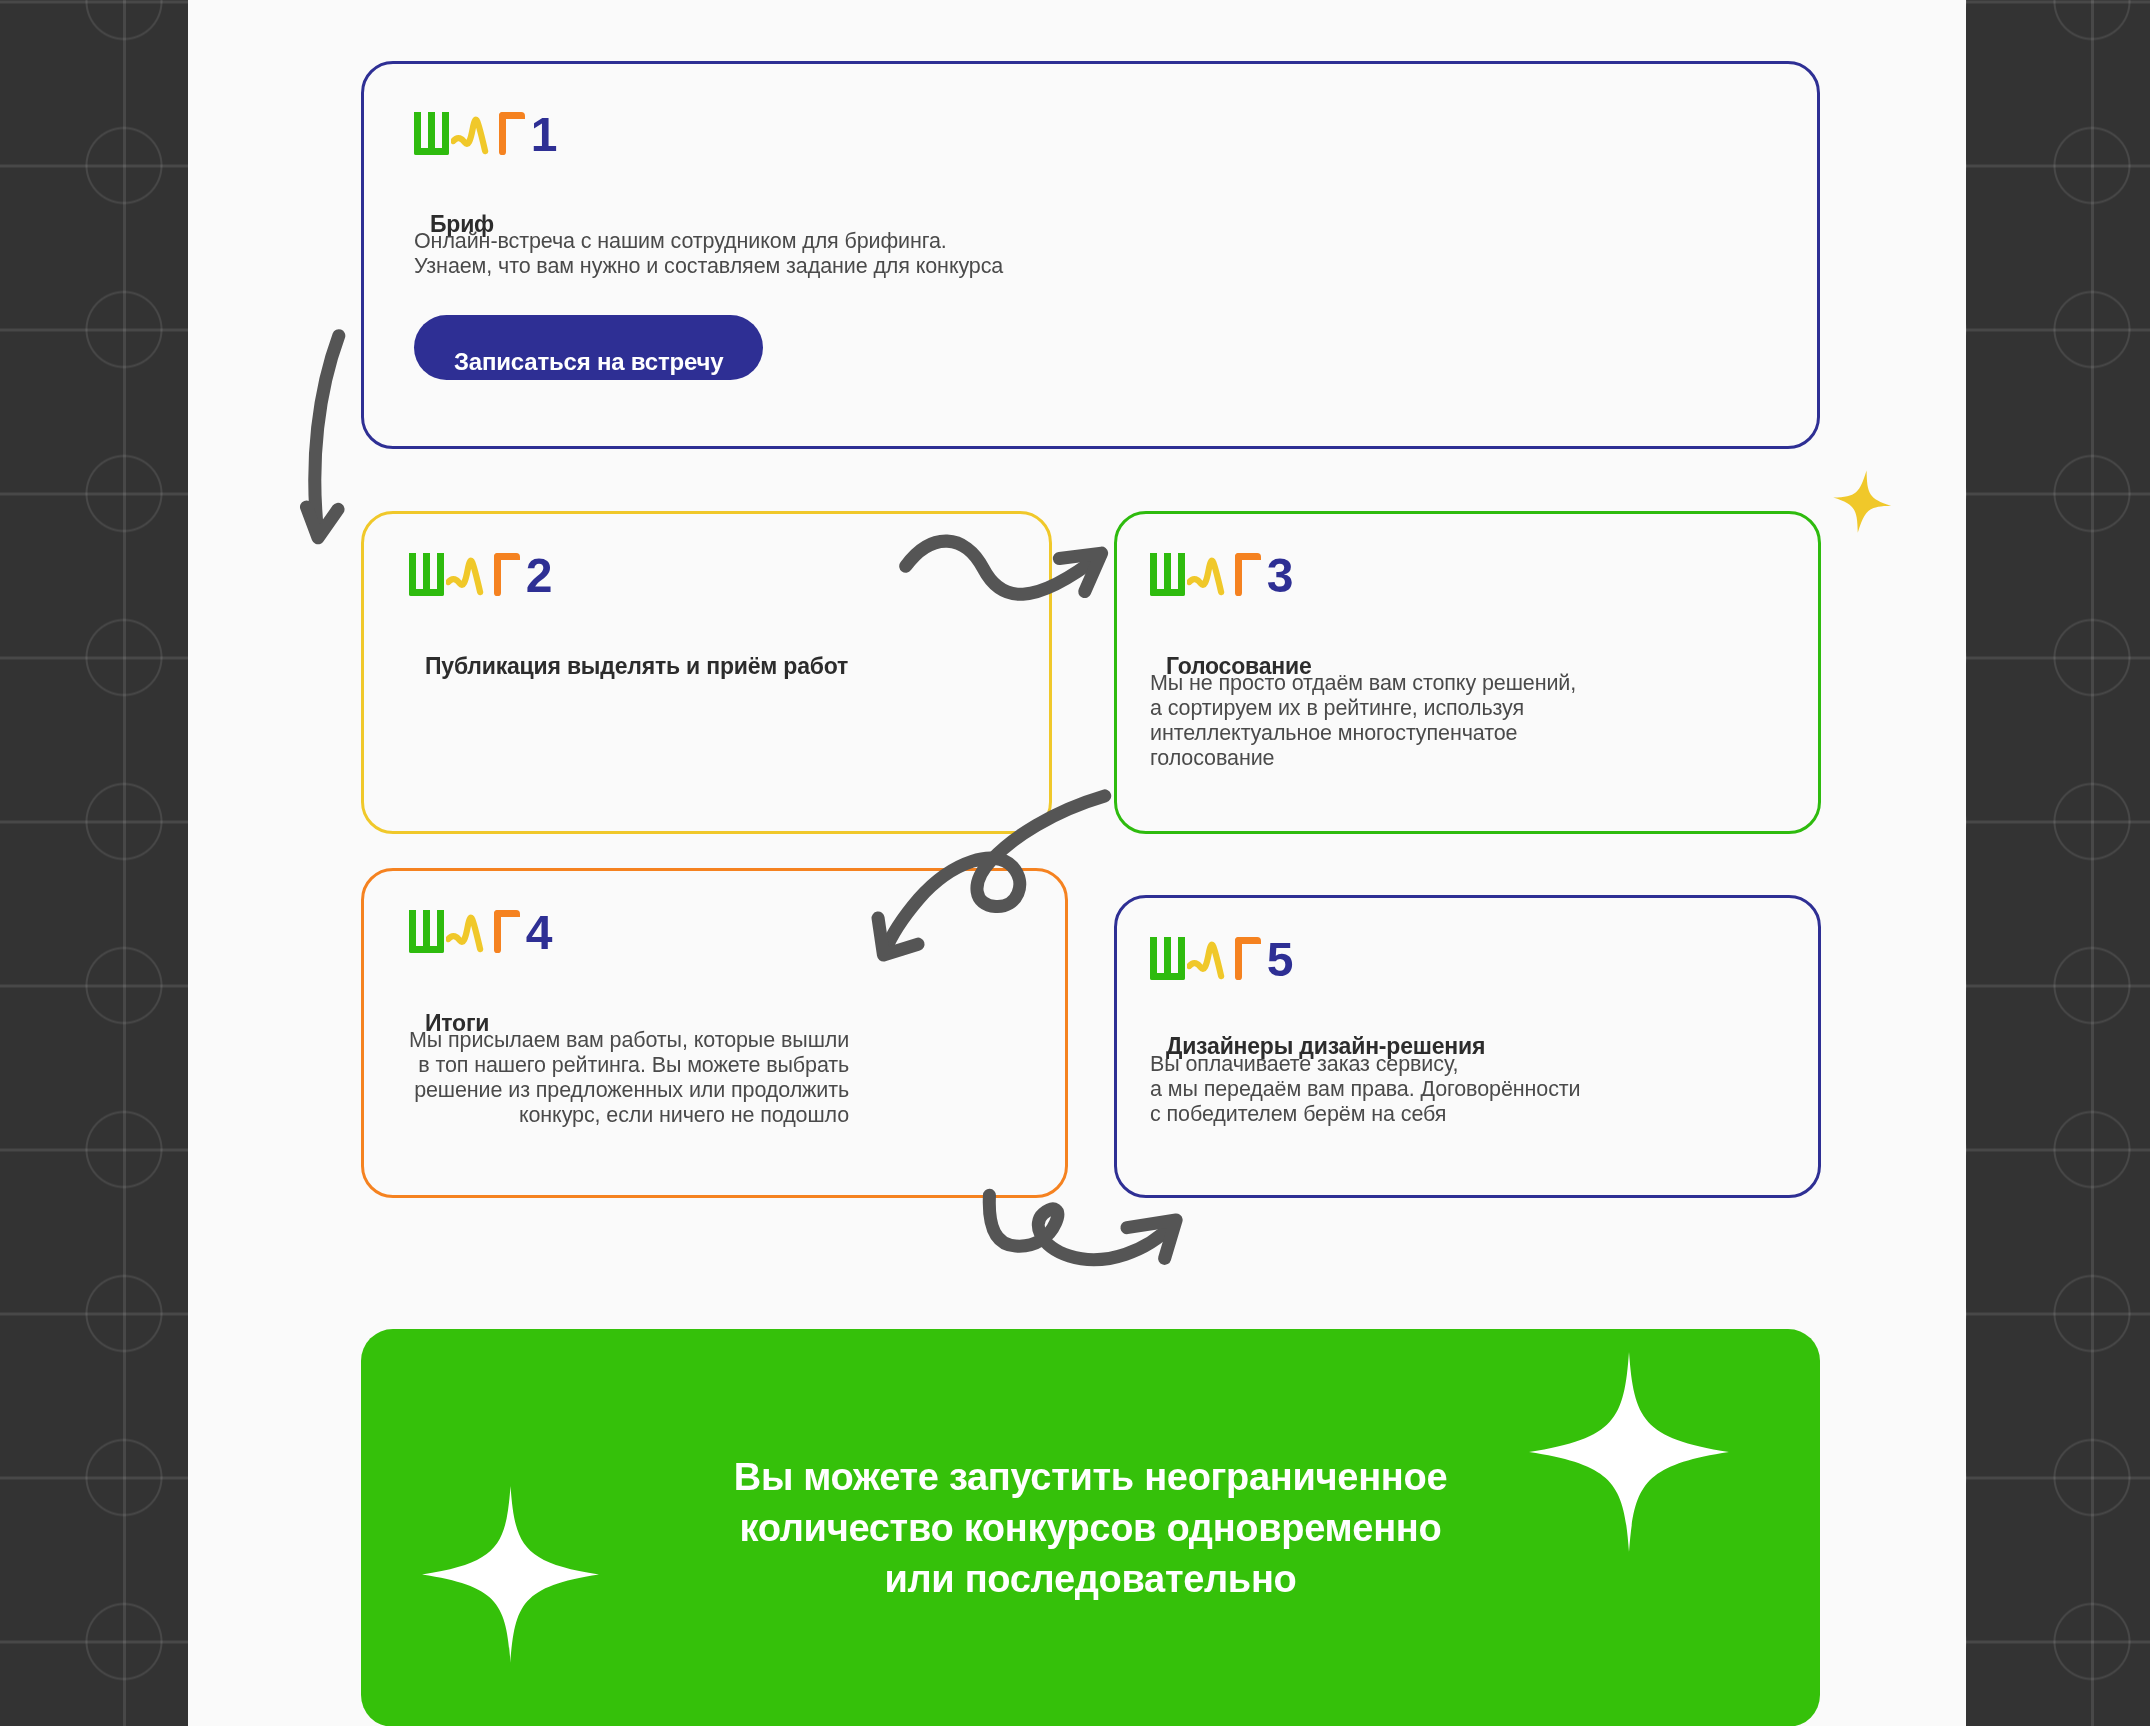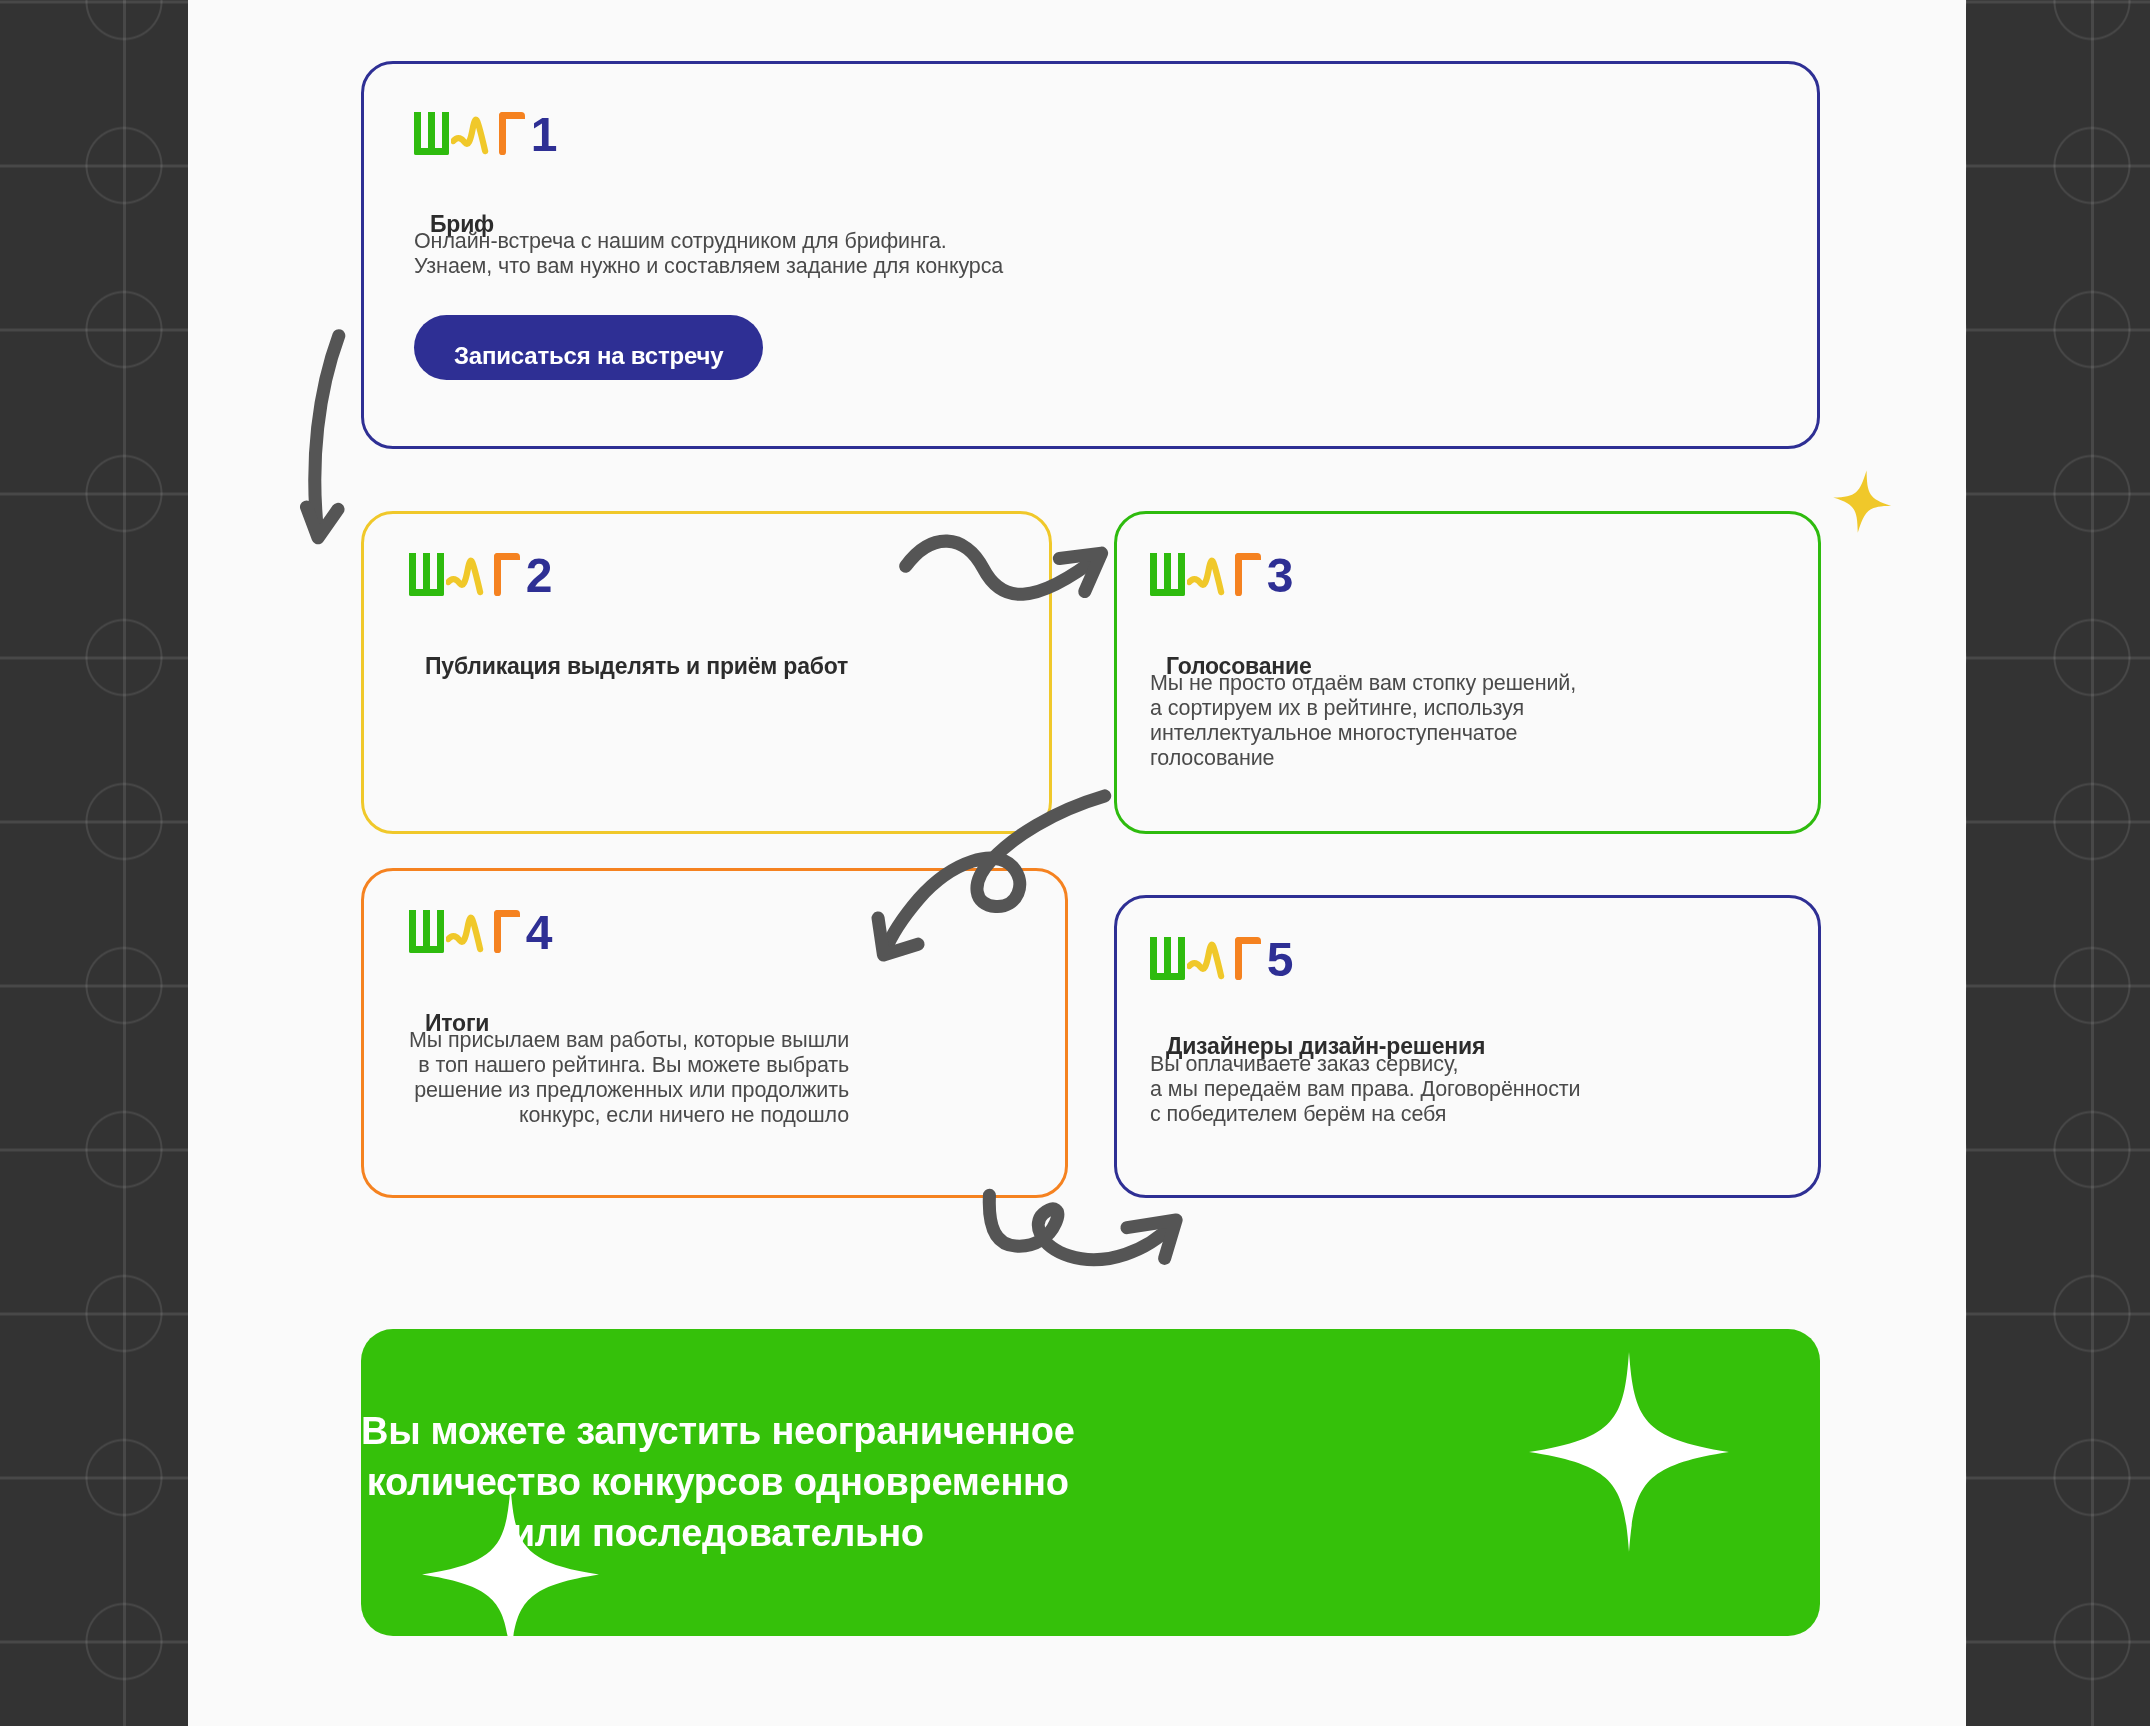--- a/index.html
+++ b/index.html
@@ -104,31 +104,31 @@
   .card.c4 h3{left:45px;top:123px;}
   .card.c4 p {left:45px;top:157px;text-align:right;}
   .card.c5 h3{left:33px;top:119px;}
   .card.c5 p {left:33px;top:154px;}
 
   
   .cta{
     position:absolute;left:50px;top:251px;
     background:#2E2F94;color:#FFFFFF;border:none;
     border-radius:38px;
-    padding:8px 40px;height:65px;line-height:65px;
+    padding:14px 40px;height:65px;line-height:65px;
     font-size:24px;font-weight:700;letter-spacing:-0.2px;
     font-family:"Liberation Sans",sans-serif;
     cursor:pointer;white-space:nowrap;
   }
 
   
   .banner{
-    position:absolute;left:361px;top:1329px;width:1459px;height:307px;
+    position:absolute;left:361px;top:1329px;width:1459px;height:398px;
     background:#35C10A;border-radius:32px;overflow:hidden;
-    display:flex;align-items:center;
+    display:flex;align-items:center;justify-content:center;
   }
   .banner .btext{
     color:#FFFFFF;text-align:center;
     font-size:38px;line-height:51px;font-weight:800;letter-spacing:-0.3px;
     white-space:pre-line;position:relative;z-index:2;
   }
   .spark{position:absolute;z-index:1;pointer-events:none;}
 
   
   .deco{position:absolute;left:0;top:0;width:2151px;height:1727px;pointer-events:none;z-index:5;}

